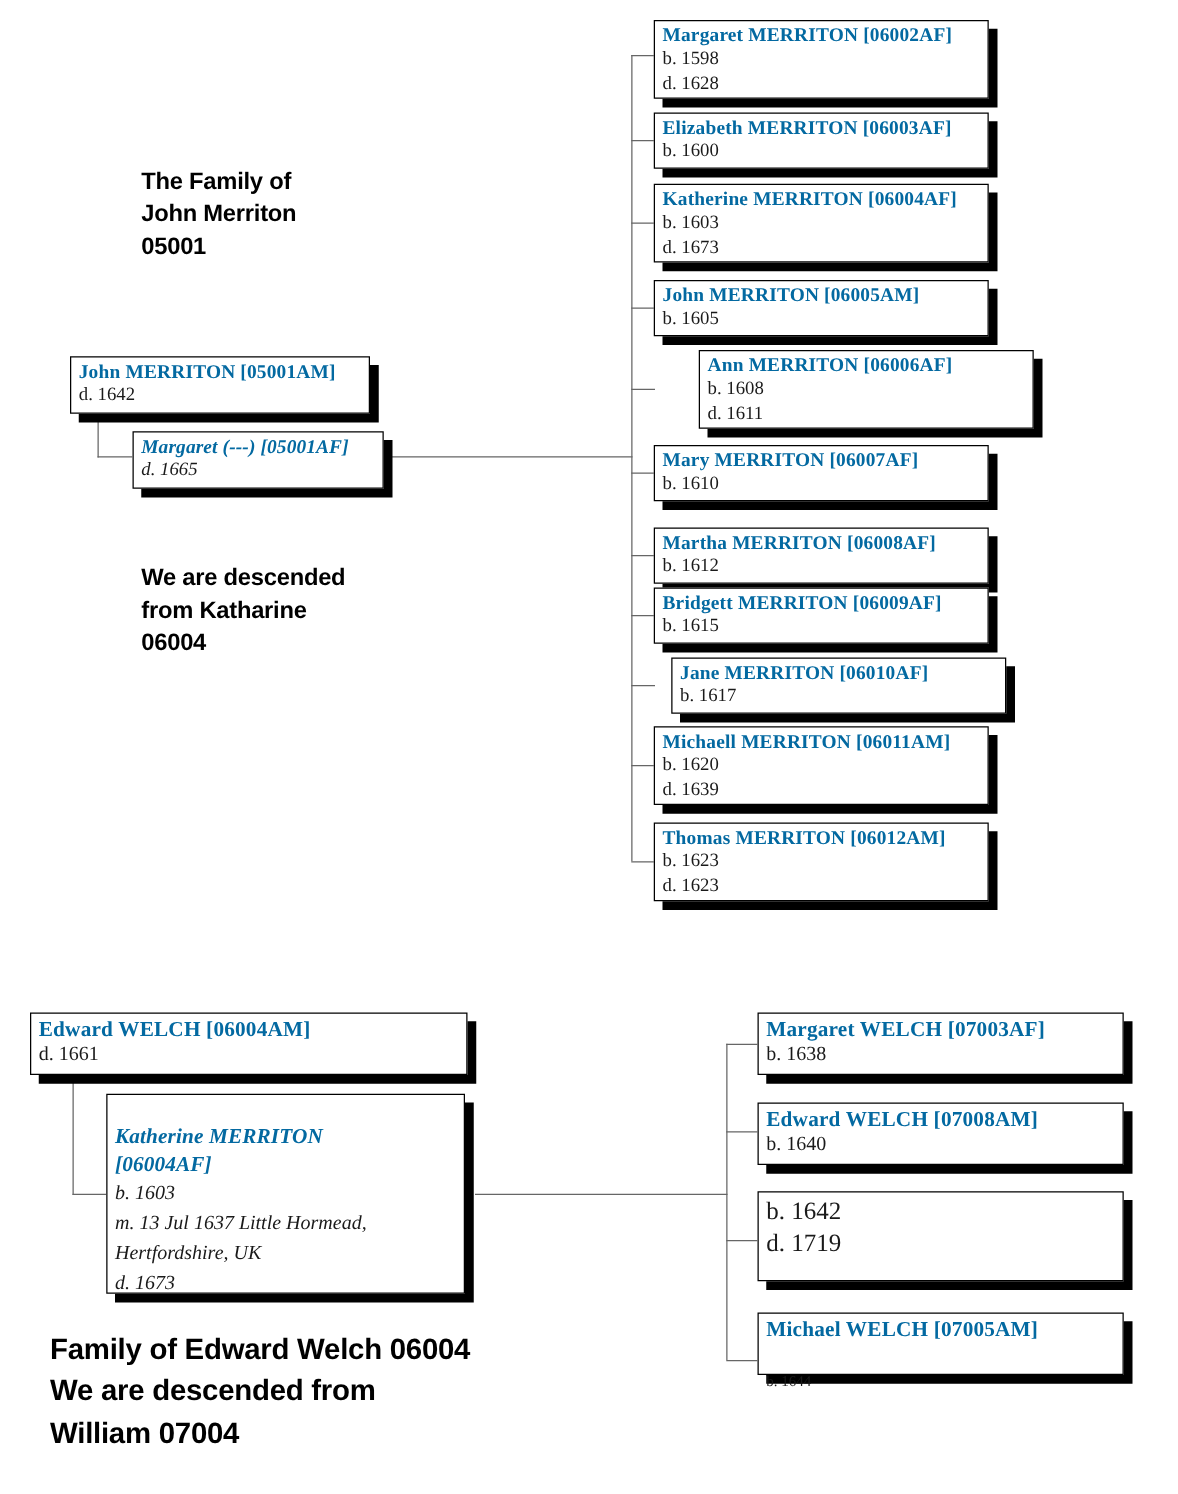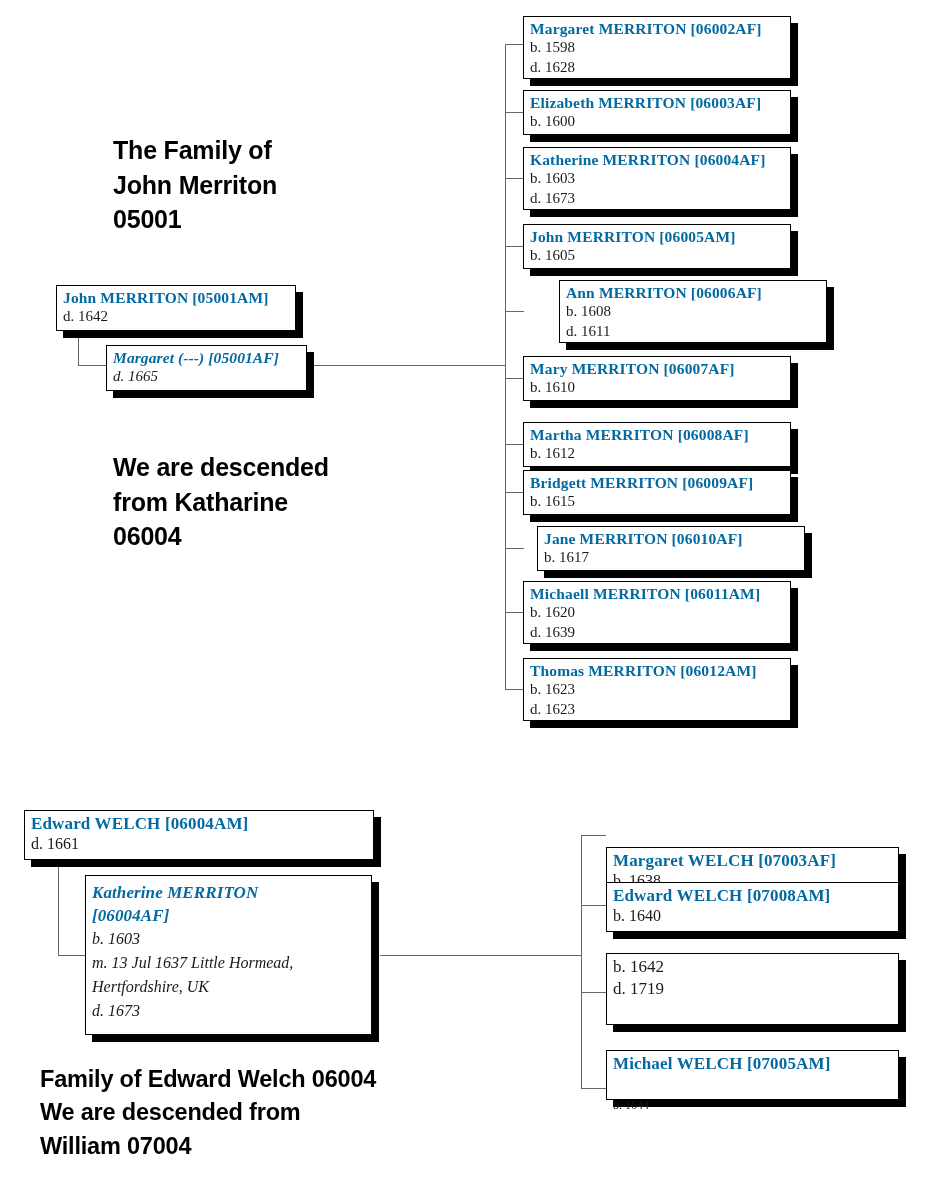--- a/index.html
+++ b/index.html
@@ -14,21 +14,21 @@
     background: #ffffff;
     overflow: hidden;
     font-family: "Liberation Serif", "DejaVu Serif", serif;
   }
 
   
   .heading {
     position: absolute;
     font-family: "Liberation Sans", "DejaVu Sans", sans-serif;
     font-weight: bold;
-    font-size: 25px;
+    font-size: 19px;
     line-height: 1.38;
     color: #000000;
     white-space: pre-line;
     letter-spacing: -0.2px;
   }
 
   
   .node {
     position: absolute;
     box-sizing: border-box;
@@ -179,45 +179,45 @@
   <div class="ln h" style="left:581px; top:835px; width:25px;"></div>
   <div class="ln h" style="left:581px; top:905px; width:25px;"></div>
   <div class="ln h" style="left:581px; top:992px; width:25px;"></div>
   <div class="ln h" style="left:581px; top:1088px; width:25px;"></div>
 
   <div class="node" style="left:24px; top:810px; width:350px; height:50px;">
     <div class="nm" style="font-size:17px;">Edward WELCH [06004AM]</div>
     <div class="det" style="font-size:16px;">d. 1661</div>
   </div>
 
-  <div class="node spouse" style="left:85px; top:875px; width:287px; height:160px; padding-top:6px;">
+  <div class="node spouse" style="left:85px; top:875px; width:287px; height:160px; padding-top:22px;">
     <div class="nm" style="font-size:17px; line-height:1.33;">Katherine MERRITON
 [06004AF]</div>
     <div class="det" style="font-size:16px; line-height:1.5;">b. 1603
 m. 13 Jul 1637 Little Hormead,
 Hertfordshire, UK
 d. 1673</div>
   </div>
 
   <div class="heading" style="left:40px; top:1063px; font-size:23.5px; line-height:1.42;">Family of Edward Welch 06004
 We are descended from
 William 07004</div>
 
-  <div class="node" style="left:606px; top:810px; width:293px; height:50px;margin-top:37px;">
+  <div class="node" style="left:606px; top:810px; width:293px; height:50px;">
     <div class="nm" style="font-size:17px;">Margaret WELCH [07003AF]</div>
     <div class="det" style="font-size:16px;">b. 1638</div>
   </div>
 
   <div class="node" style="left:606px; top:882px; width:293px; height:50px;">
     <div class="nm" style="font-size:17px;">Edward WELCH [07008AM]</div>
     <div class="det" style="font-size:16px;">b. 1640</div>
   </div>
 
   <div class="node" style="left:606px; top:953px; width:293px; height:72px;">
-    <div class="det" style="font-size:17px;">b. 1642
+    <div class="det" style="font-size:20px;">b. 1642
 d. 1719</div>
   </div>
 
   <div class="node" style="left:606px; top:1050px; width:293px; height:50px;">
     <div class="nm" style="font-size:17px;">Michael WELCH [07005AM]</div>
     <div class="det" style="font-size:12px;margin-top:24px;">b. 1644</div>
   </div>
 
 </div>
 

